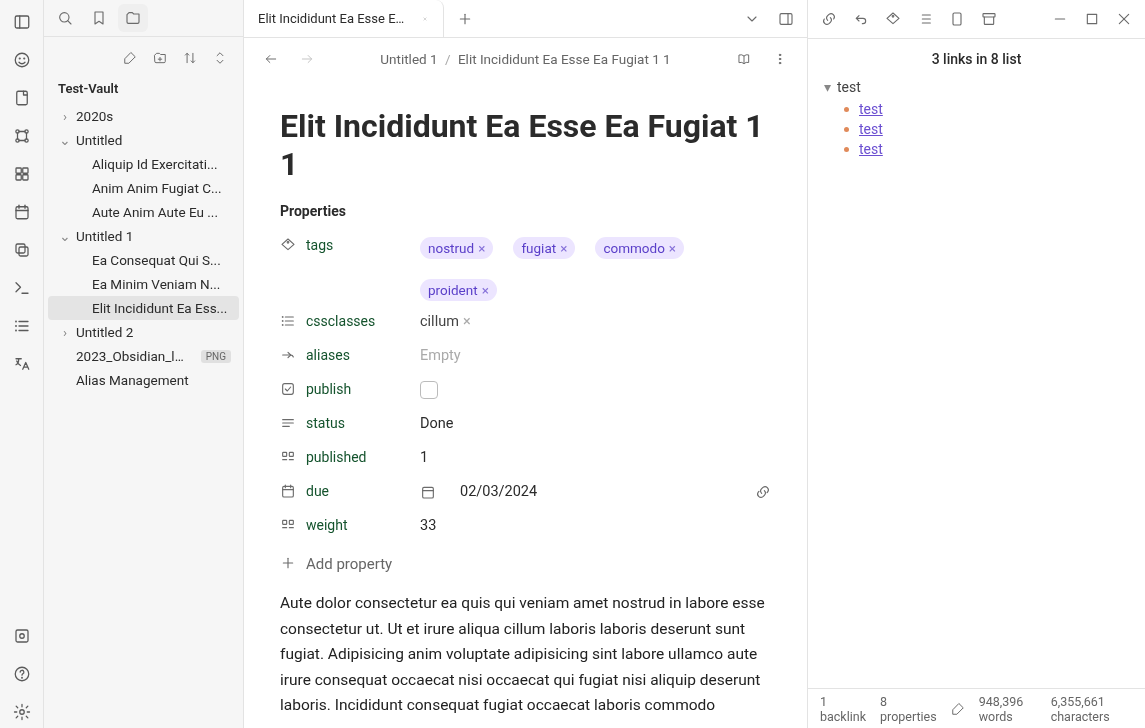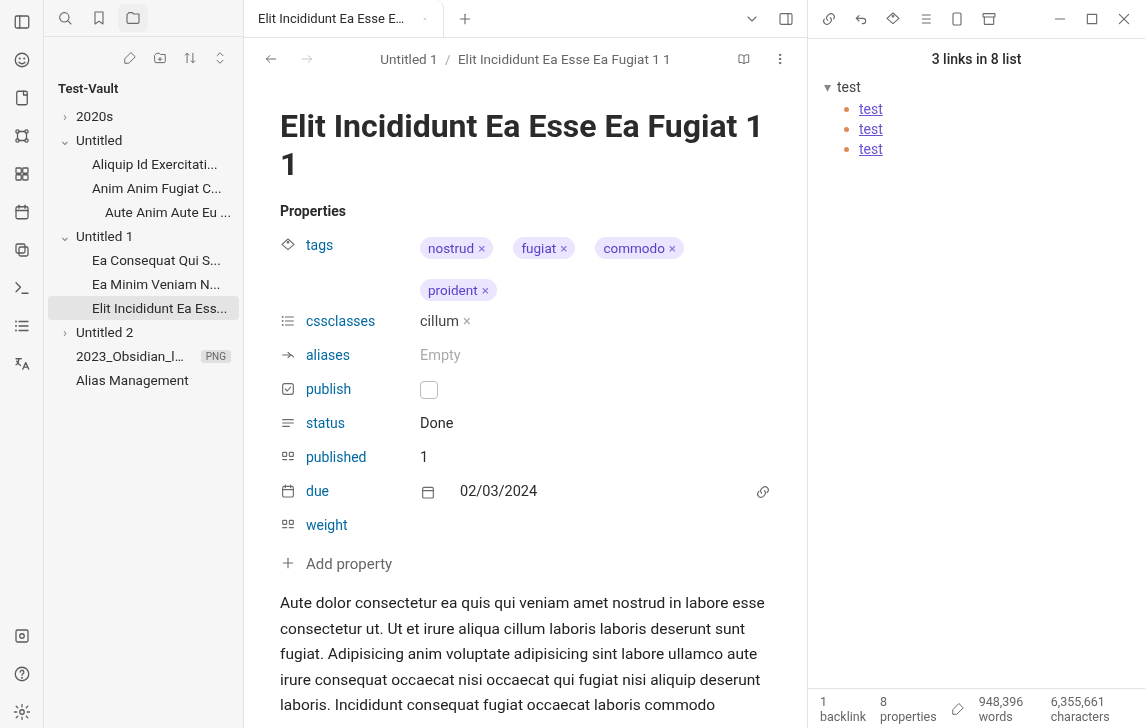--- a/index.html
+++ b/index.html
@@ -45,21 +45,21 @@
 
   .crumbs{display:flex;align-items:center;gap:10px;padding:8px 14px;border-bottom:1px solid transparent;color:#555;font-size:13.5px;}
   .crumbs .nav-bt{width:26px;height:26px;border:none;background:transparent;border-radius:5px;cursor:pointer;display:flex;align-items:center;justify-content:center;}
   .crumbs .path{flex:1;text-align:center;color:#666;}
   .crumbs .sep{color:#aaa;margin:0 4px;}
 
   .doc{flex:1;overflow:auto;padding:10px 36px 40px 36px;}
   .doc h1{font-size:32px;font-weight:700;margin:16px 0 20px;}
   .props-heading{font-weight:700;font-size:14px;margin:10px 0 12px;}
   .prop-row{display:flex;align-items:flex-start;padding:6px 0;gap:10px;min-height:34px;}
-  .prop-key{display:flex;align-items:center;gap:10px;width:130px;color:#0369a1;font-size:14px;}
+  .prop-key{display:flex;align-items:center;gap:10px;width:130px;color:#14532d;font-size:14px;}
   .prop-val{flex:1;display:flex;align-items:center;flex-wrap:wrap;gap:20px;font-size:14.5px;}
   .tag-chip{background:var(--tag-bg);color:var(--tag-text);padding:3px 8px;border-radius:12px;display:inline-flex;align-items:center;gap:4px;font-size:13.5px;}
   .tag-chip .x{color:var(--tag-text);opacity:.7;cursor:pointer;}
   .plain-chip{display:inline-flex;align-items:center;gap:4px;color:#444;}
   .plain-chip .x{color:#aaa;cursor:pointer;}
   .empty{color:#aaa;}
   .checkbox{width:18px;height:18px;border:1.6px solid #bbb;border-radius:4px;}
   .cal-ico{margin-right:4px;}
   .link-ico-right{margin-left:auto;color:#999;}
   .add-prop{display:flex;gap:10px;color:#666;padding:10px 0 18px;cursor:pointer;font-size:15px;}
@@ -243,21 +243,21 @@
         <div class="tree-row" style="padding-left: 10px;">
           <span class="chev">⌄</span>
           <span class="label">Untitled</span>
         </div>
         <div class="tree-row" style="padding-left: 44px;">
           <span class="label">Aliquip Id Exercitati...</span>
         </div>
         <div class="tree-row" style="padding-left: 44px;">
           <span class="label">Anim Anim Fugiat C...</span>
         </div>
-        <div class="tree-row" style="padding-left: 44px; text-align: right;">
+        <div class="tree-row" style="padding-left: 44px;">
           <span class="label">Aute Anim Aute Eu ...</span>
         </div>
         <div class="tree-row" style="padding-left: 10px;">
           <span class="chev">⌄</span>
           <span class="label">Untitled 1</span>
         </div>
         <div class="tree-row" style="padding-left: 44px;">
           <span class="label">Ea Consequat Qui S...</span>
         </div>
         <div class="tree-row" style="padding-left: 44px;">
@@ -479,20 +479,23 @@
       <div class="prop-row">
         <div class="prop-key">
           <svg class="ico-sm" viewBox="0 0 24 24">
               <rect x="4" y="5" width="6" height="6" rx="1"></rect>
               <rect x="14" y="5" width="6" height="6" rx="1"></rect>
               <line x1="4" y1="16" x2="10" y2="16"></line>
               <line x1="14" y1="16" x2="20" y2="16"></line>
             </svg>
           <span>weight</span>
         </div>
+        <div class="prop-val">
+            <span>33</span>
+          </div>
       </div>
 
       <div class="add-prop">
         <svg class="ico-sm" viewBox="0 0 24 24">
             <line x1="12" y1="5" x2="12" y2="19"></line>
             <line x1="5" y1="12" x2="19" y2="12"></line>
           </svg>
         <span>Add property</span>
       </div>
 

